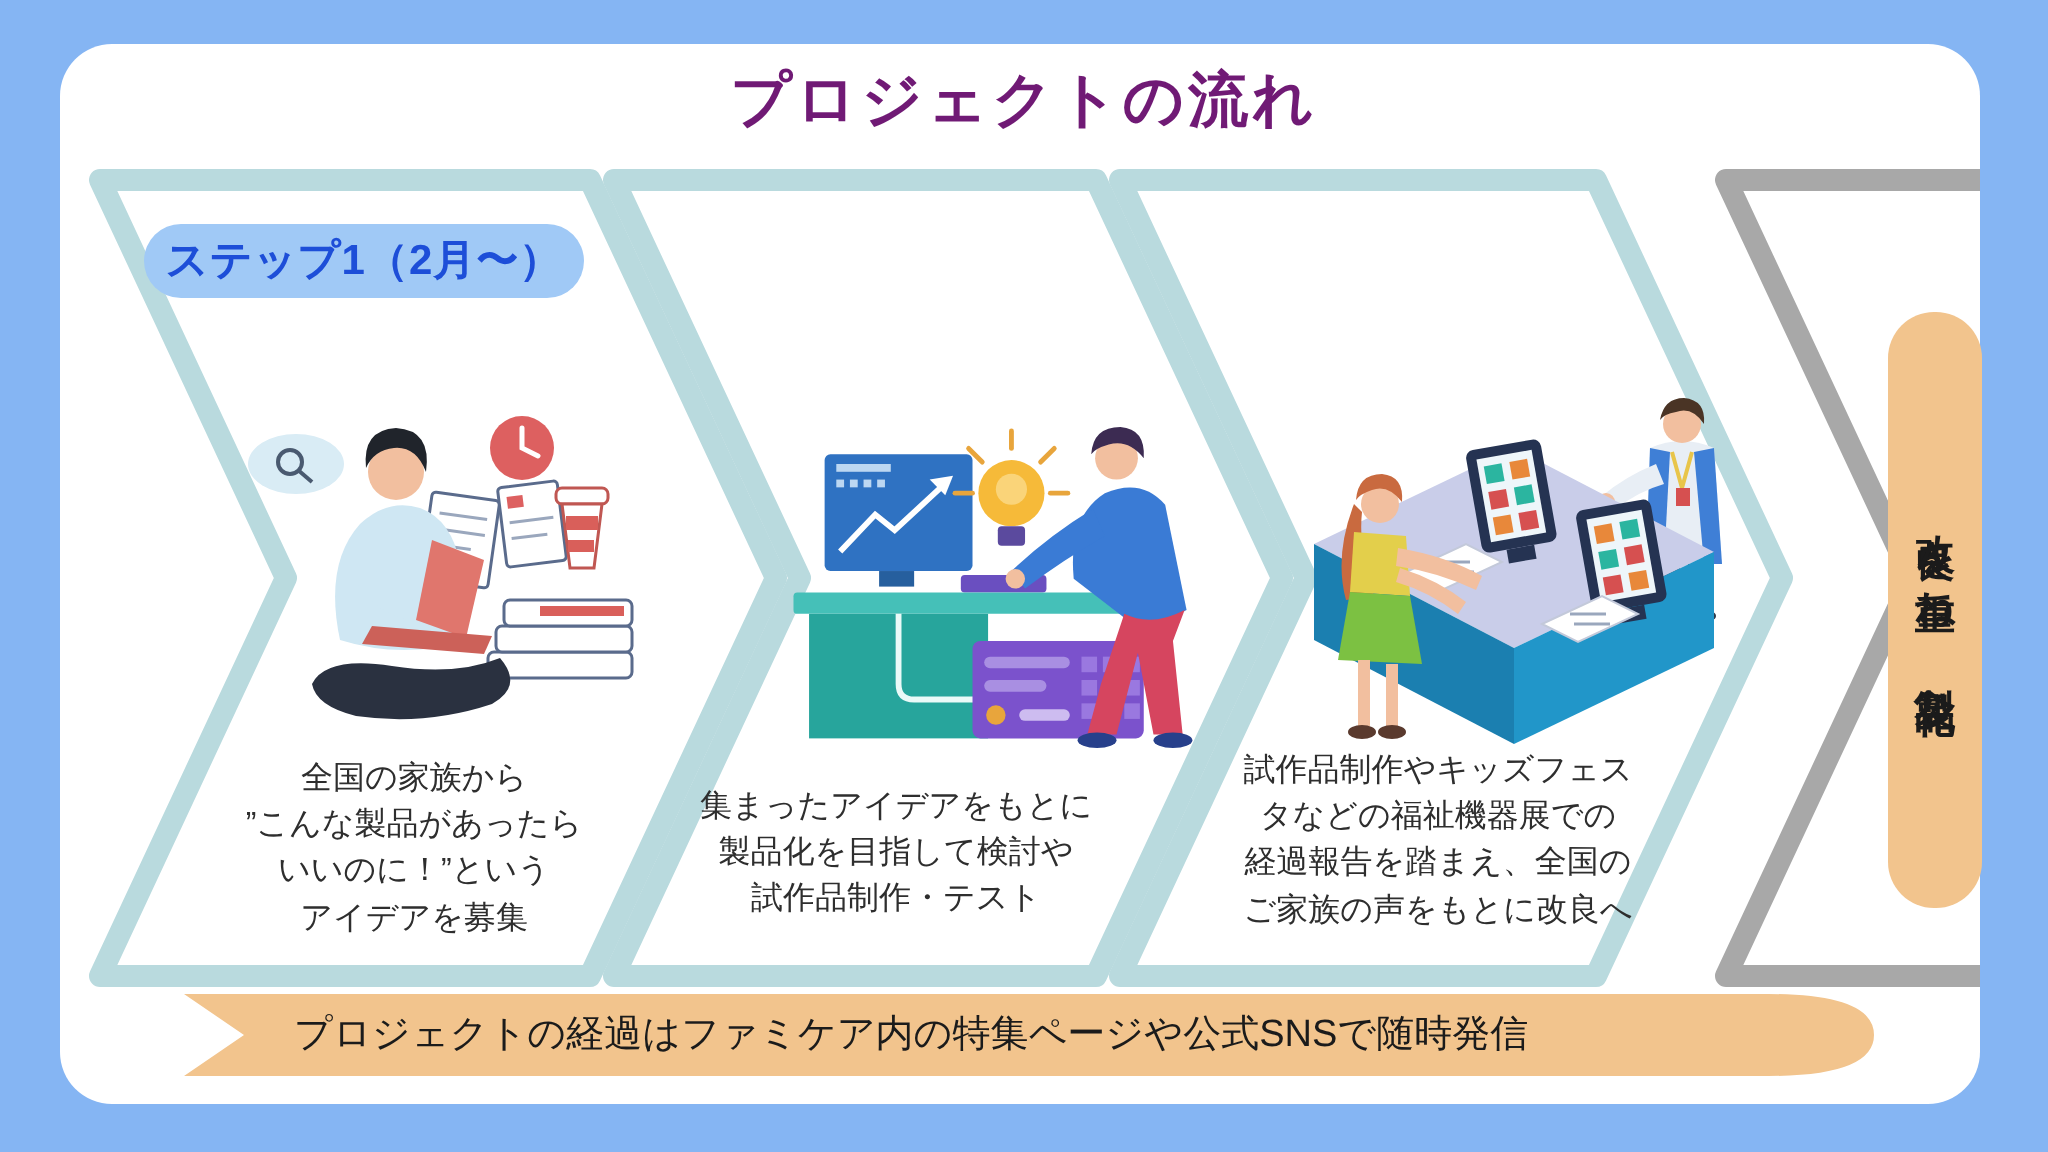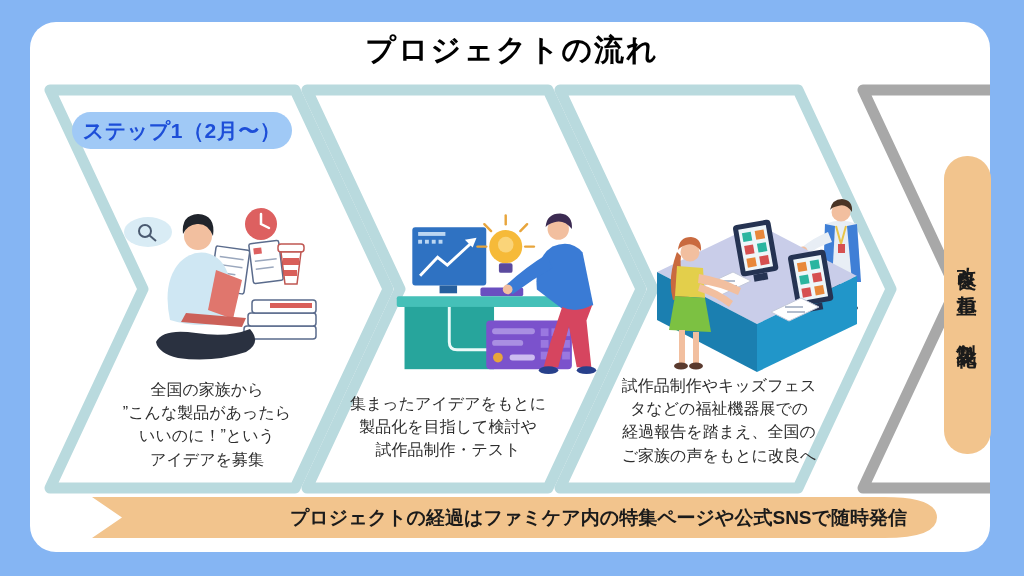--- a/index.html
+++ b/index.html
@@ -9,21 +9,21 @@
     font-family:"Liberation Sans", sans-serif;
     color:#1c1c1c;
   }
   .canvas {
     position:absolute; left:30px; top:22px; width:960px; height:530px;
     background:#ffffff; border-radius:26px; overflow:hidden;
   }
   .chevrons { position:absolute; left:0; top:0; width:960px; height:530px; }
   .title {
     position:absolute; left:0; right:0; top:30px; text-align:center;
-    font-size:30px; font-weight:bold; letter-spacing:2px; color:#000000;
+    font-size:30px; font-weight:bold; letter-spacing:2px; color:#701a75;
   }
   .step-pill {
     position:absolute; top:112px; height:37px; line-height:37px;
     background:#a0c9f6; border-radius:19px; text-align:center;
     font-size:21px; font-weight:bold; color:#1d4ed8; letter-spacing:0.5px;
   }
   .pill-1 { left:72px;  width:220px; }
   .pill-2 { left:325px; width:222px; }
   .pill-3 { left:578px; width:224px; }
   .illu { position:absolute; }
@@ -34,21 +34,21 @@
     position:absolute; text-align:center; font-size:16px; line-height:1.45;
     font-weight:500; color:#2e2e2e; white-space:pre-line;
   }
   .desc-1 { left:98px;  top:378px; width:218px; }
   .desc-2 { left:328px; top:392px; width:240px; }
   .desc-3 { left:593px; top:374px; width:252px; }
   .banner { position:absolute; left:92px; top:497px; width:845px; height:41px; }
   .banner svg { position:absolute; inset:0; }
   .banner-text {
     position:absolute; left:55px; right:30px; top:0; height:41px; line-height:41px;
-    text-align:right; font-size:19px; font-weight:bold; color:#1b1b1b;
+    text-align:left; font-size:19px; font-weight:normal; color:#1b1b1b;
   }
   .outcome-pill {
     position:absolute; left:944px; top:156px; width:47px; height:298px;
     background:#f2c48d; border-radius:23px;
     display:flex; align-items:center; justify-content:center;
   }
   .outcome-text {
     writing-mode:vertical-rl; text-orientation:upright;
     font-size:20px; font-weight:bold; color:#1b1b1b; letter-spacing:2px;
   }

